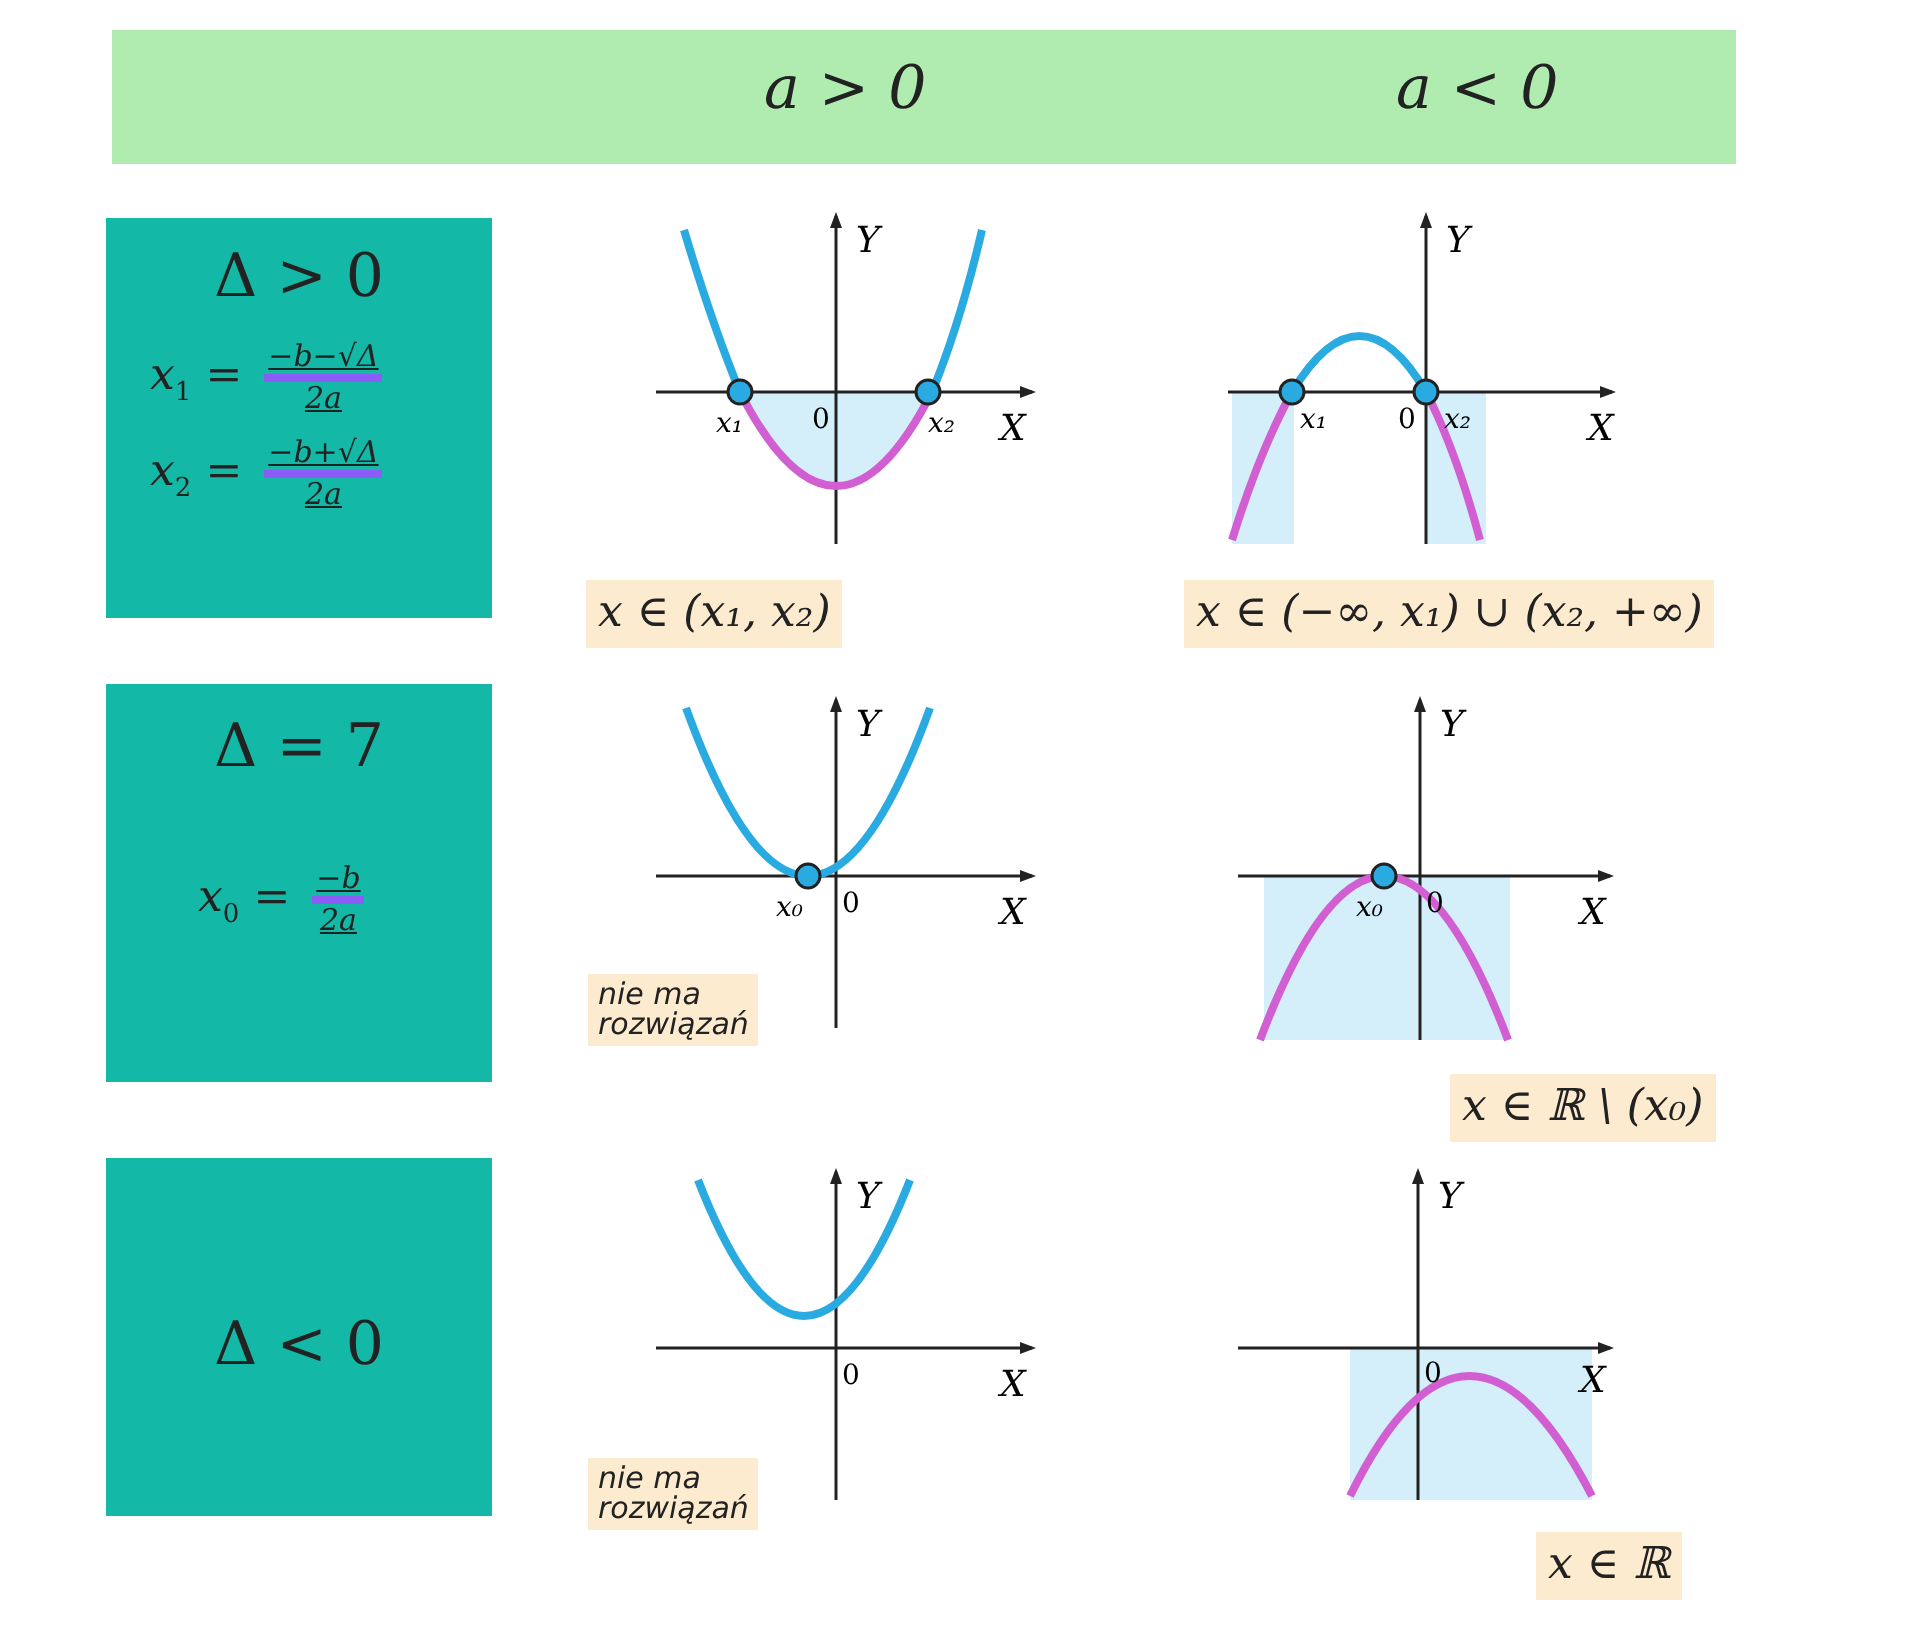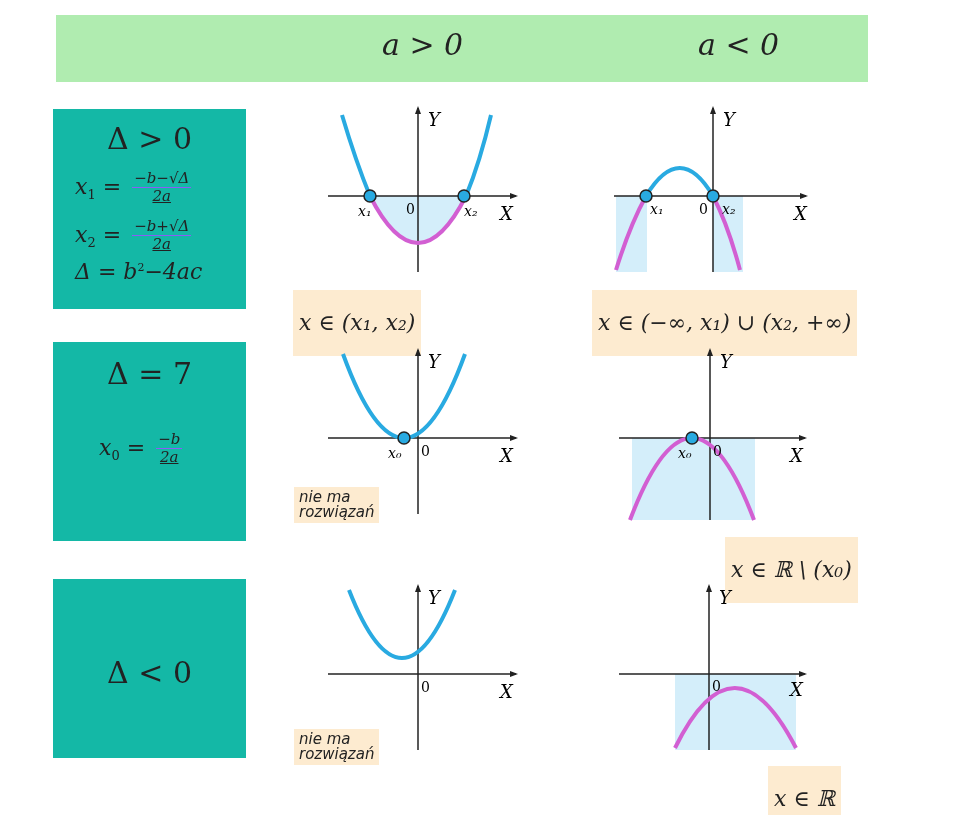--- a/index.html
+++ b/index.html
@@ -6,25 +6,25 @@
   body { width:960px; height:815px; position:relative; overflow:hidden;
          font-family:"DejaVu Serif", serif; color:#222; }
   .math { font-family:"DejaVu Serif", serif; font-style:italic; }
   .up { font-style:normal; }
   .header { position:absolute; left:56px; top:15px; width:812px; height:67px; background:#b0ecb0; }
   .header .col { position:absolute; top:12px; font-size:30px; }
   .case { position:absolute; left:53px; width:193px; background:#14b8a6; }
   .case .title { position:absolute; left:0; width:100%; text-align:center; font-size:30px; }
   .formula { position:absolute; font-size:22px; white-space:nowrap; }
   .frac { display:inline-block; vertical-align:middle; text-align:center; font-size:15px; line-height:15px; margin-left:4px; }
-  .frac .num { display:block; border-bottom:1px solid #8b5cf6; padding:0 2px 1px; }
+  .frac .num { display:block; border-bottom:4px solid #8b5cf6; padding:0 2px 1px;text-decoration:underline; }
   .frac .den { display:block; padding-top:1px;text-decoration:underline; }
   sub { font-size:13px; font-style:normal; }
   sup { font-size:11px; font-style:normal; }
-  .answer { position:absolute; background:#fdebd0; font-size:22px; padding:20px 6px; white-space:nowrap; line-height:26px; }
+  .answer { position:absolute; background:#fdebd0; font-size:22px; padding:4px 6px; white-space:nowrap; line-height:26px; }
   .noans { position:absolute; background:#fdebd0; font-family:"DejaVu Sans", sans-serif; font-size:15px; line-height:15px; padding:3px 5px 3px 5px; color:#222;font-style:italic; }
   svg.graph { position:absolute; overflow:visible; }
   svg text { font-family:"DejaVu Serif", serif; }
 </style>
 </head>
 <body>
 
 <div class="header">
   <span class="col math" style="left:326px;">a &gt; 0</span>
   <span class="col math" style="left:642px;">a &lt; 0</span>
@@ -34,23 +34,20 @@
   <div class="title up" style="top:12px;">Δ &gt; 0</div>
   <div class="formula math" style="left:22px;top:62px;">
     <span>x</span><sub>1</sub>
     <span class="up"> = </span>
     <span class="frac"><span class="num">−b−√Δ</span><span class="den">2a</span></span>
   </div>
   <div class="formula math" style="left:22px;top:110px;">
     <span>x</span><sub>2</sub>
     <span class="up"> = </span>
     <span class="frac"><span class="num">−b+√Δ</span><span class="den">2a</span></span>
-  </div>
-  <div class="formula math" style="left:22px;top:150px;">
-    <span>Δ = b</span><sup>2</sup><span>−4ac</span>
   </div>
 </div>
 
 <div class="case" style="top:342px;height:199px;">
   <div class="title up" style="top:14px;">Δ = 7</div>
   <div class="formula math" style="left:46px;top:90px;">
     <span>x</span><sub>0</sub>
     <span class="up">= </span>
     <span class="frac"><span class="num">−b</span><span class="den">2a</span></span>
   </div>

